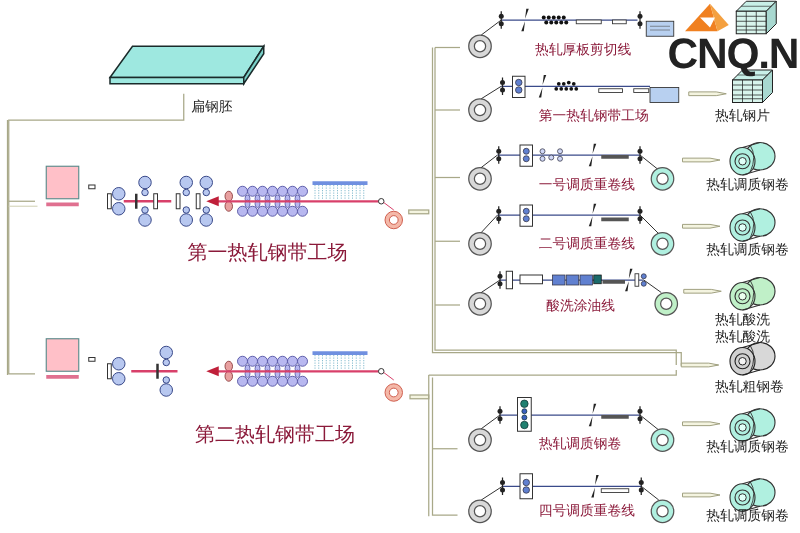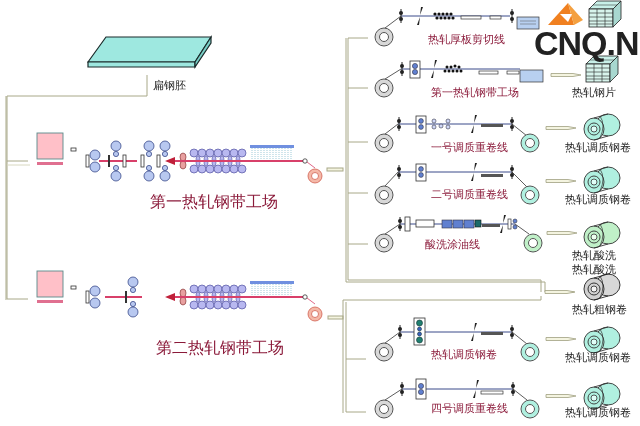--- a/index.html
+++ b/index.html
@@ -409,21 +409,21 @@
 
 <div class="lbl lbl-dark" style="left:153px; top:79px;">扁钢胚</div>
 
 <div class="lbl lbl-mill" style="left:150px; top:195px;">第一热轧钢带工场</div>
 <div class="lbl lbl-mill" style="left:156px; top:341px;">第二热轧钢带工场</div>
 
 <div class="lbl lbl-red" style="left:428px; top:33px;">热轧厚板剪切线</div>
 <div class="lbl lbl-red" style="left:431px; top:86px;">第一热轧钢带工场</div>
 <div class="lbl lbl-red" style="left:431px; top:141px;">一号调质重卷线</div>
 <div class="lbl lbl-red" style="left:431px; top:188px;">二号调质重卷线</div>
-<div class="lbl lbl-red" style="left:425px; top:238px;">酸洗涂油线</div>
+<div class="lbl lbl-red" style="left:437px; top:238px;">酸洗涂油线</div>
 <div class="lbl lbl-red" style="left:431px; top:348px;">热轧调质钢卷</div>
 <div class="lbl lbl-red" style="left:431px; top:402px;">四号调质重卷线</div>
 
 <div class="lbl lbl-dark" style="left:572px; top:86px;text-align:center;">热轧钢片</div>
 <div class="lbl lbl-dark" style="left:565px; top:141px;">热轧调质钢卷</div>
 <div class="lbl lbl-dark" style="left:565px; top:193px;">热轧调质钢卷</div>
 <div class="lbl lbl-dark" style="left:572px; top:249px;">热轧酸洗</div>
 <div class="lbl lbl-dark" style="left:572px; top:263px;">热轧酸洗</div>
 <div class="lbl lbl-dark" style="left:572px; top:303px;">热轧粗钢卷</div>
 <div class="lbl lbl-dark" style="left:565px; top:351px;">热轧调质钢卷</div>

